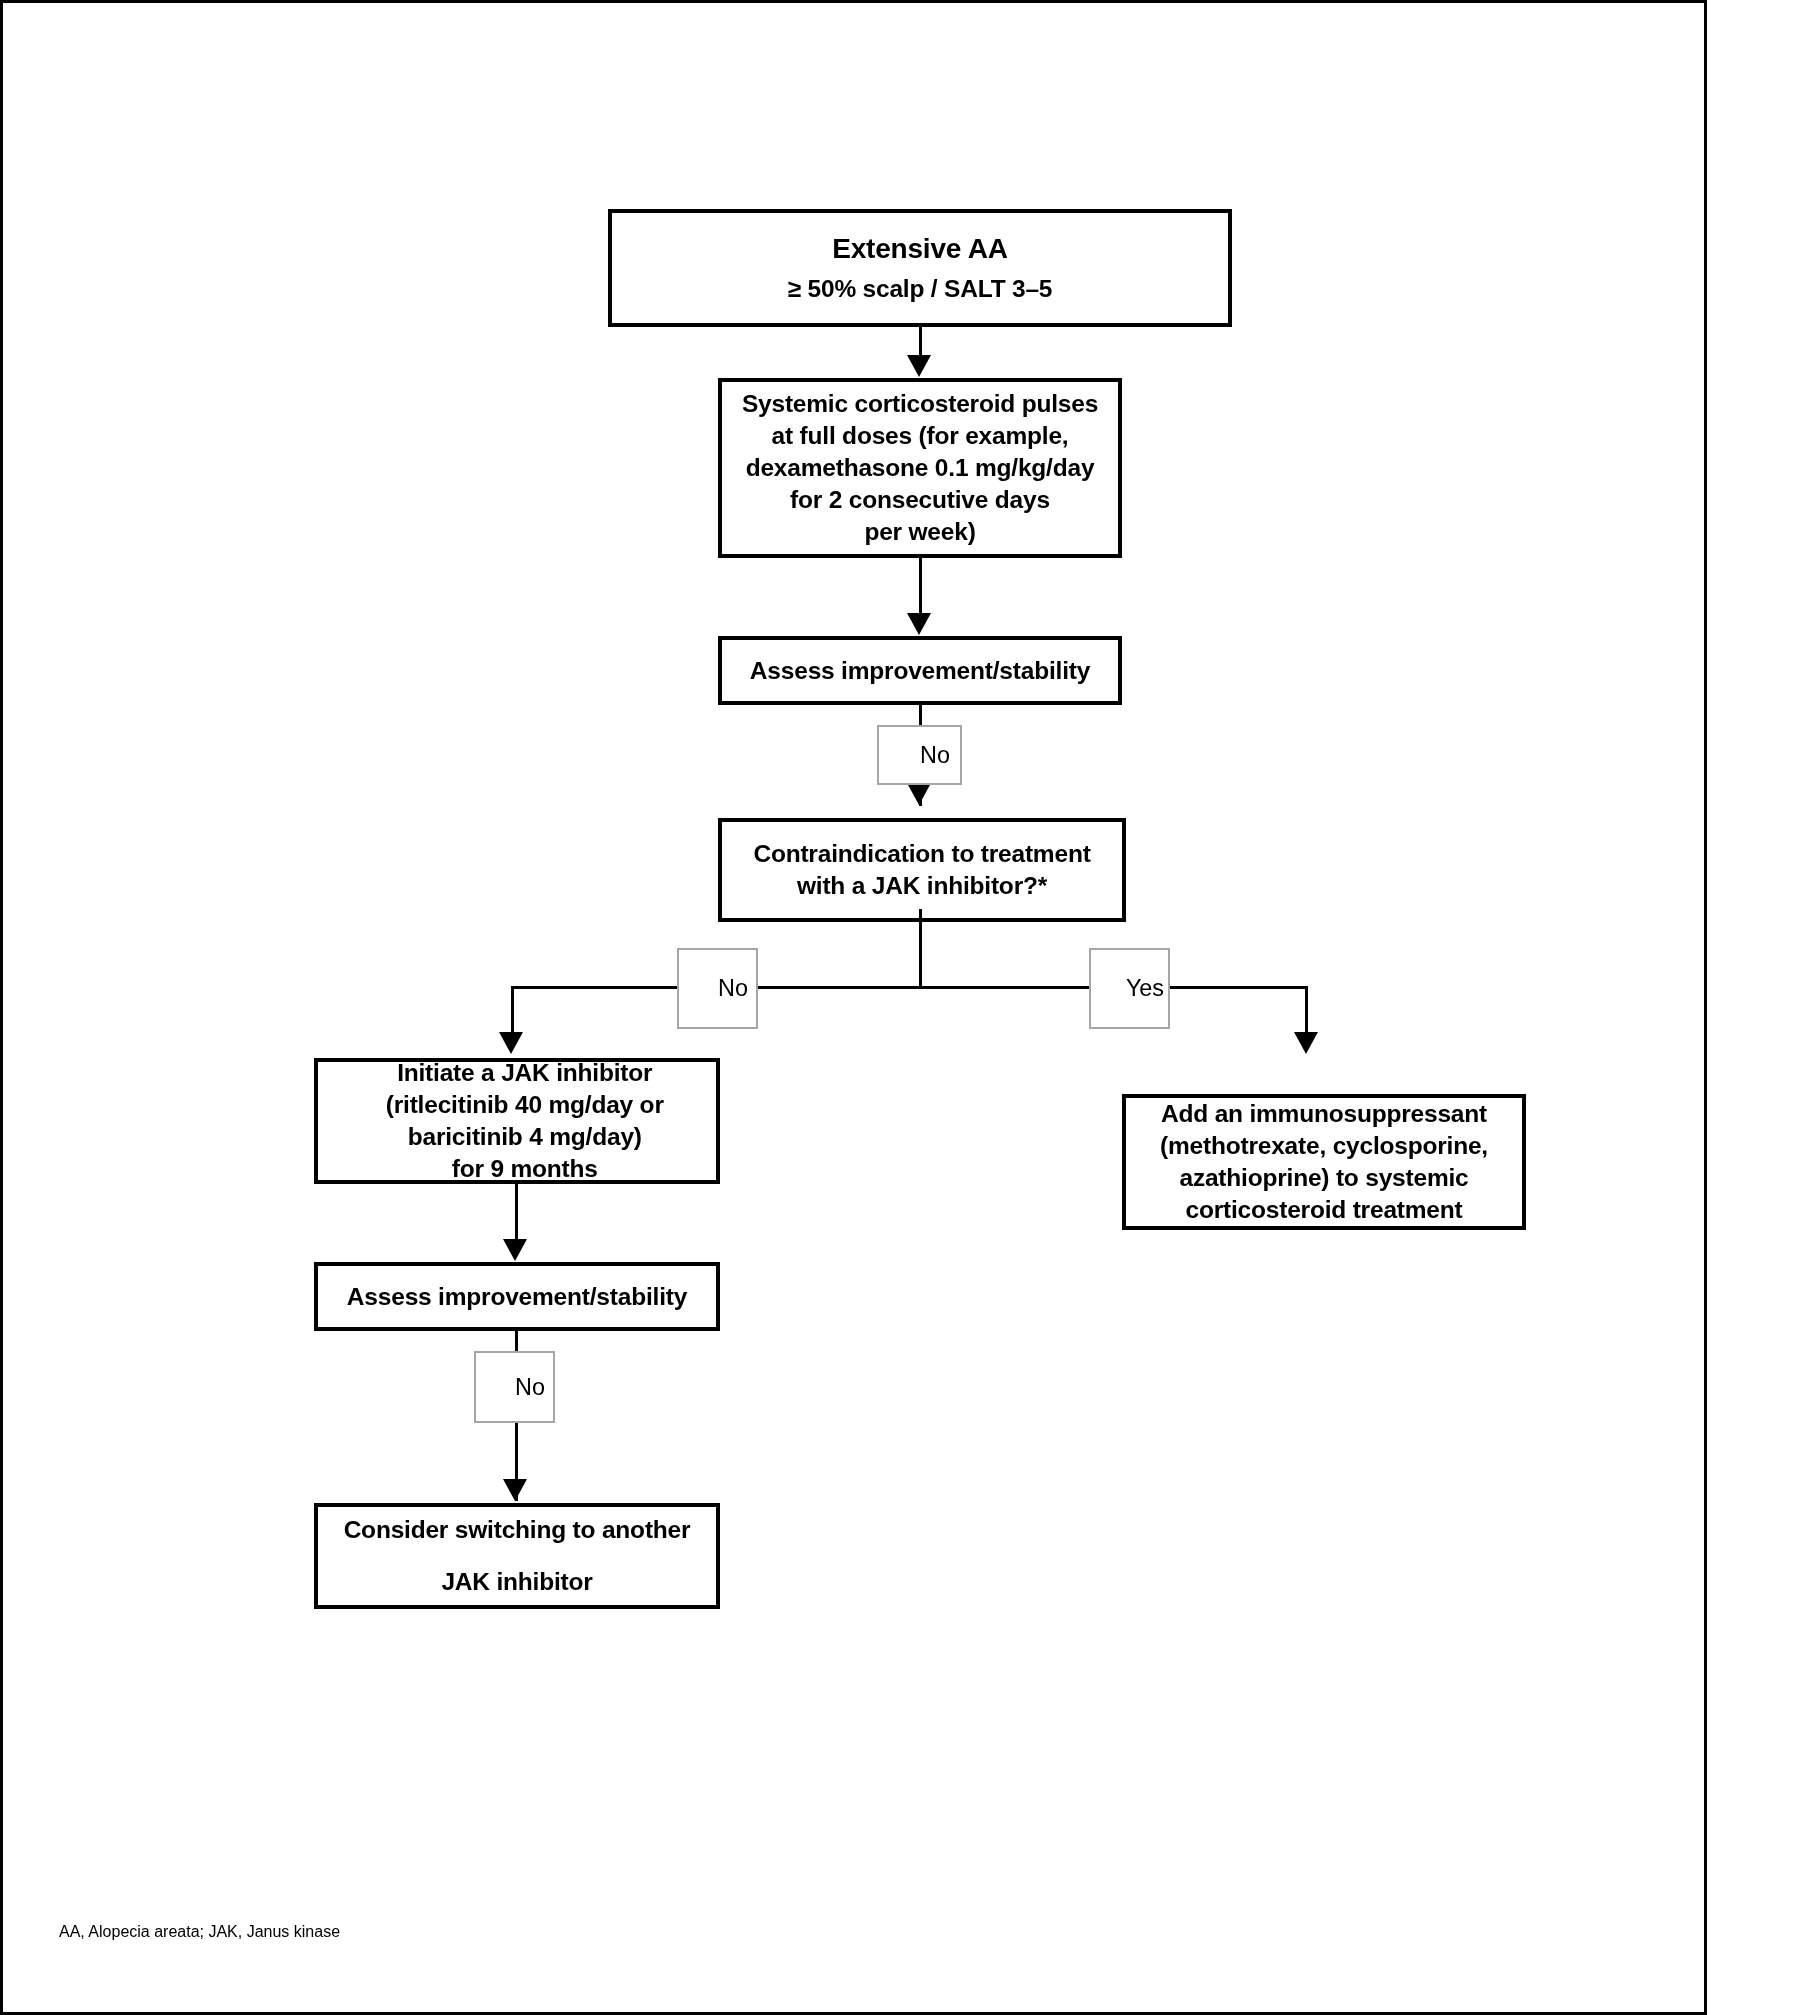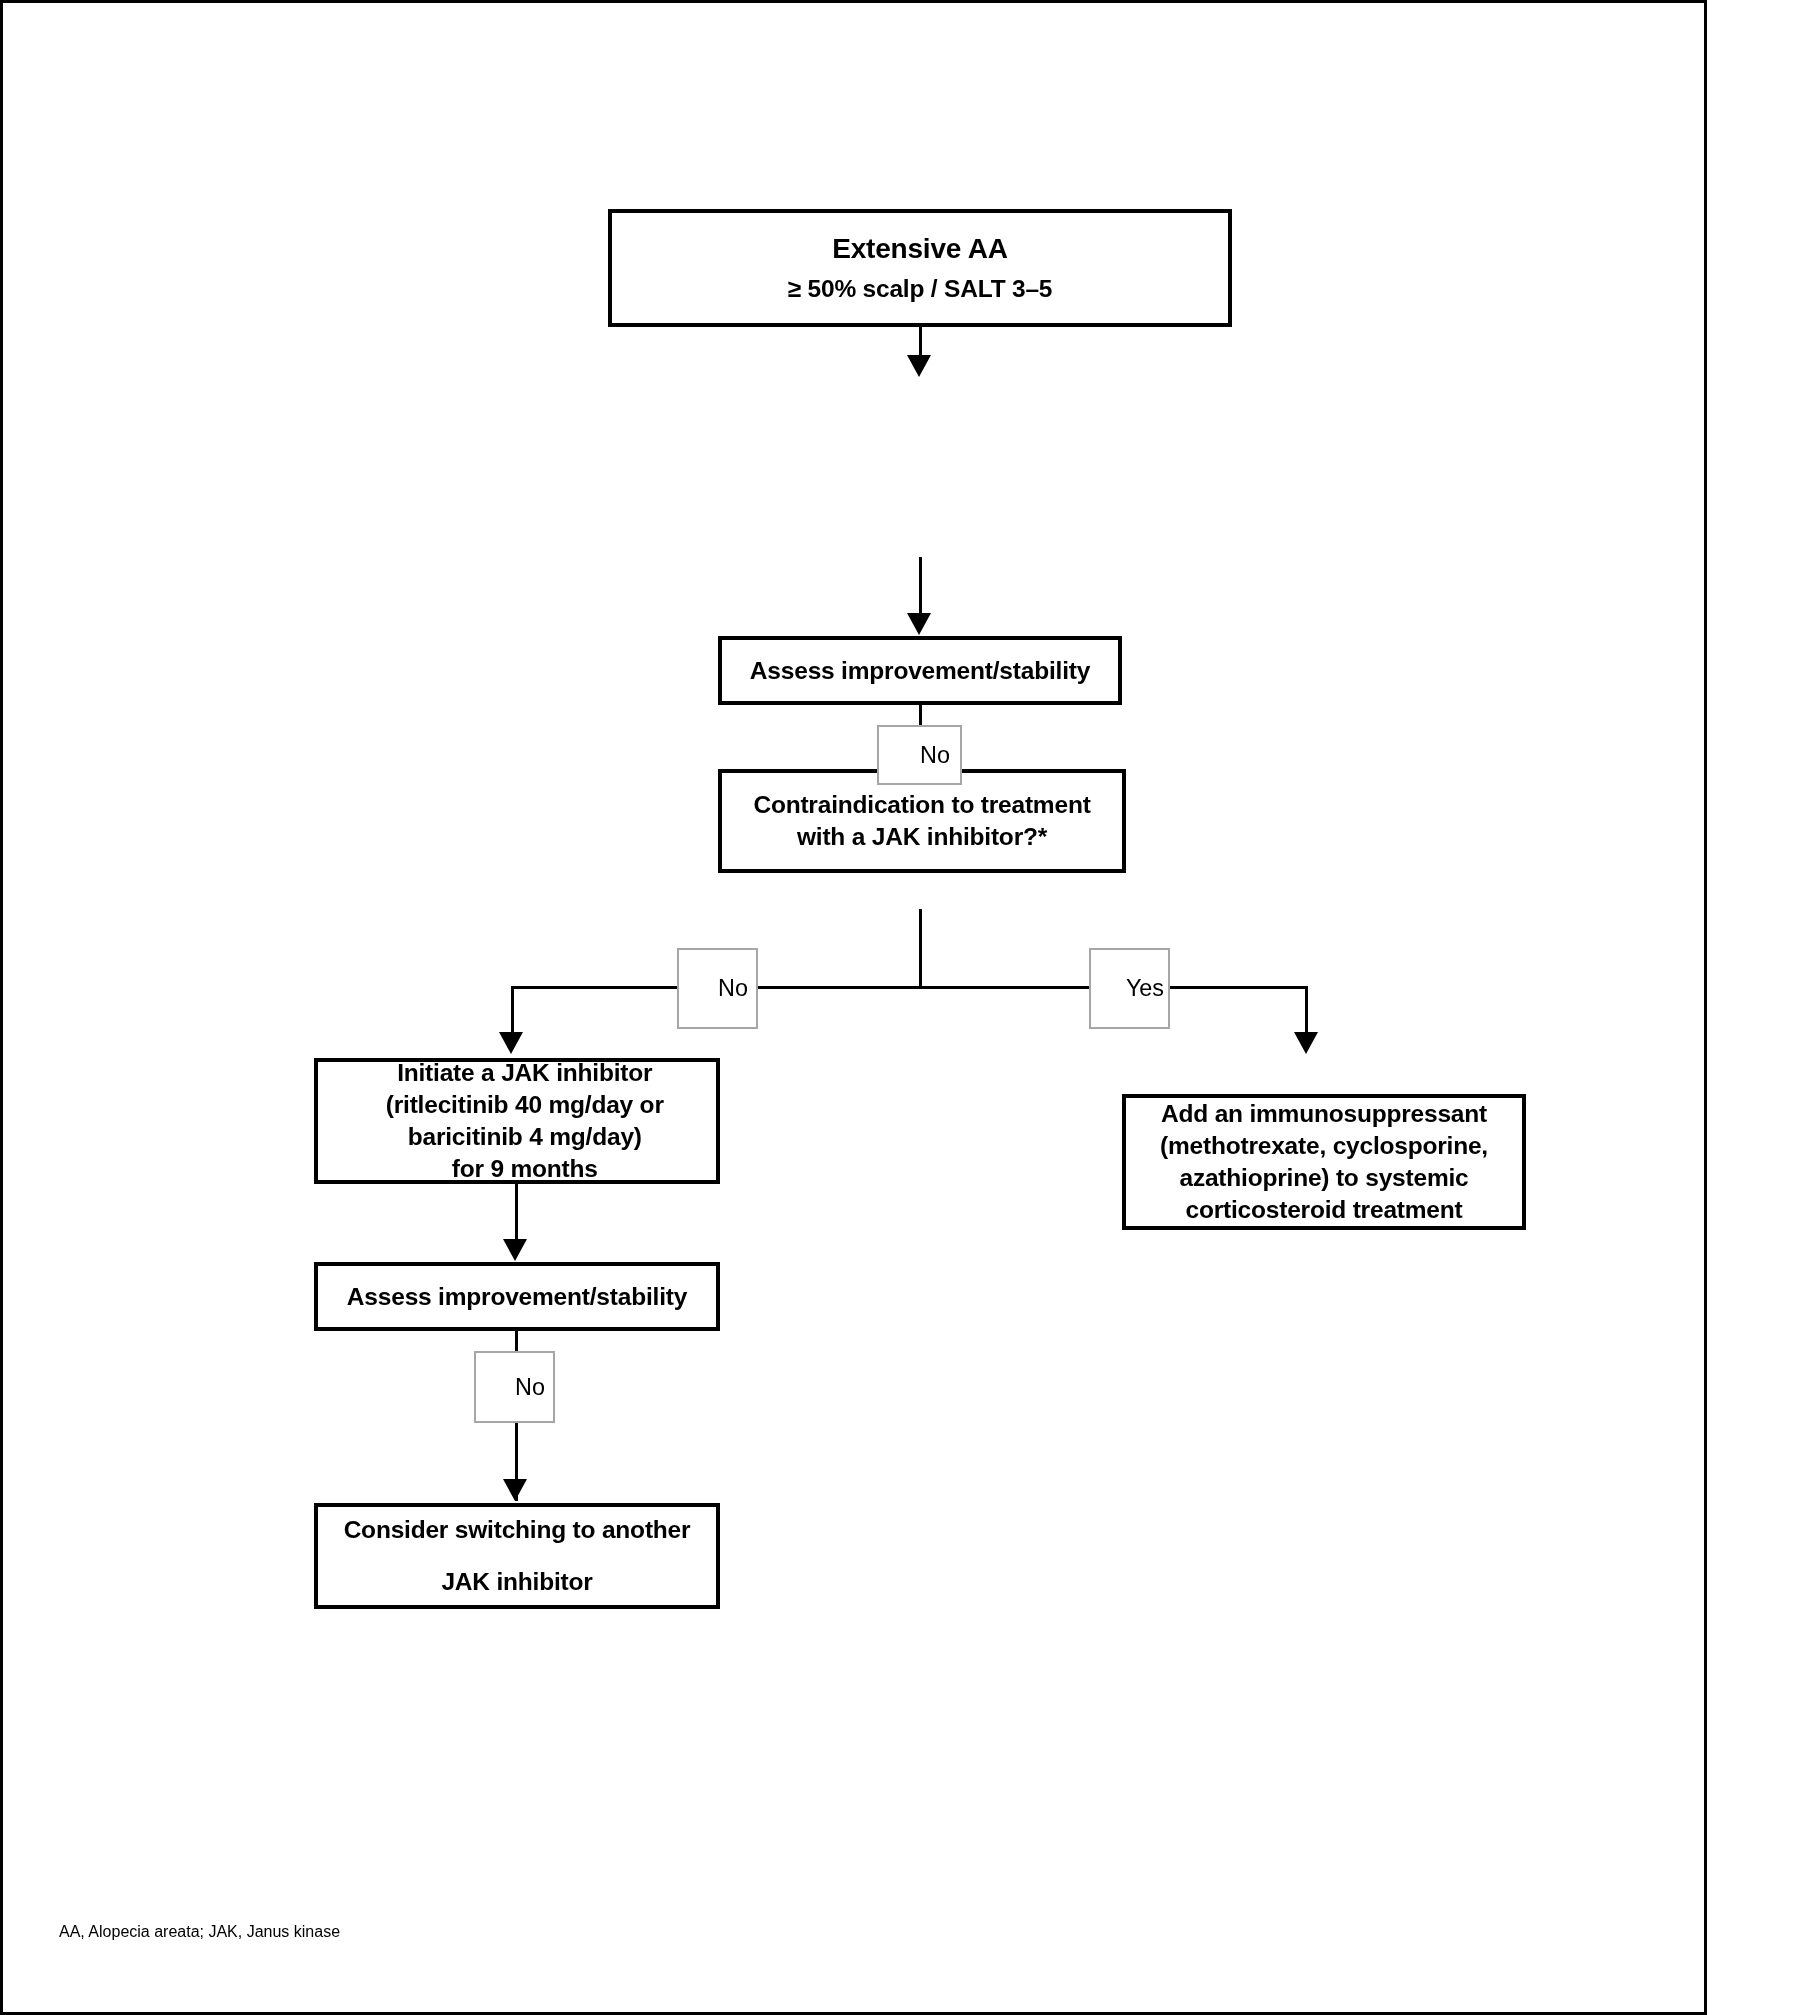--- a/index.html
+++ b/index.html
@@ -85,35 +85,42 @@
 <div id="canvas">
 
   <div class="node" style="left:605px; top:206px; width:624px; height:118px; flex-direction:column;">
     <span class="title">Extensive AA</span>
     <span class="line">≥ 50% scalp / SALT 3–5</span>
   </div>
 
   <div class="vline" style="left:916px; top:324px; height:38px;"></div>
   <div class="arrowhead" style="left:904px; top:352px;"></div>
 
+  <div class="node" style="left:715px; top:375px; width:404px; height:180px; flex-direction:column;">
+    <span class="line">Systemic corticosteroid pulses</span>
+    <span class="line">at full doses (for example,</span>
+    <span class="line">dexamethasone 0.1 mg/kg/day</span>
+    <span class="line">for 2 consecutive days</span>
+    <span class="line">per week)</span>
+  </div>
 
   <div class="vline" style="left:916px; top:554px; height:56px;"></div>
   <div class="arrowhead" style="left:904px; top:610px;"></div>
 
   <div class="node" style="left:715px; top:633px; width:404px; height:69px;">
     <span class="line">Assess improvement/stability</span>
   </div>
 
   <div class="vline" style="left:916px; top:702px; height:101px;"></div>
   <div class="label-box" style="left:874px; top:722px; width:85px; height:60px;">
     <span>No</span>
   </div>
   <div class="arrowhead" style="left:904px; top:780px;"></div>
 
-  <div class="node" style="left:715px; top:766px; width:408px; height:104px; flex-direction:column;">
+  <div class="node" style="left:715px; top:815px; width:408px; height:104px; flex-direction:column;">
     <span class="line">Contraindication to treatment</span>
     <span class="line">with a JAK inhibitor?*</span>
   </div>
 
   <div class="vline" style="left:916px; top:906px; height:78px;"></div>
 
   <div class="hline" style="left:508px; top:983px; width:797px;"></div>
 
   <div class="vline" style="left:508px; top:983px; height:48px;"></div>
   <div class="arrowhead" style="left:496px; top:1029px;"></div>

